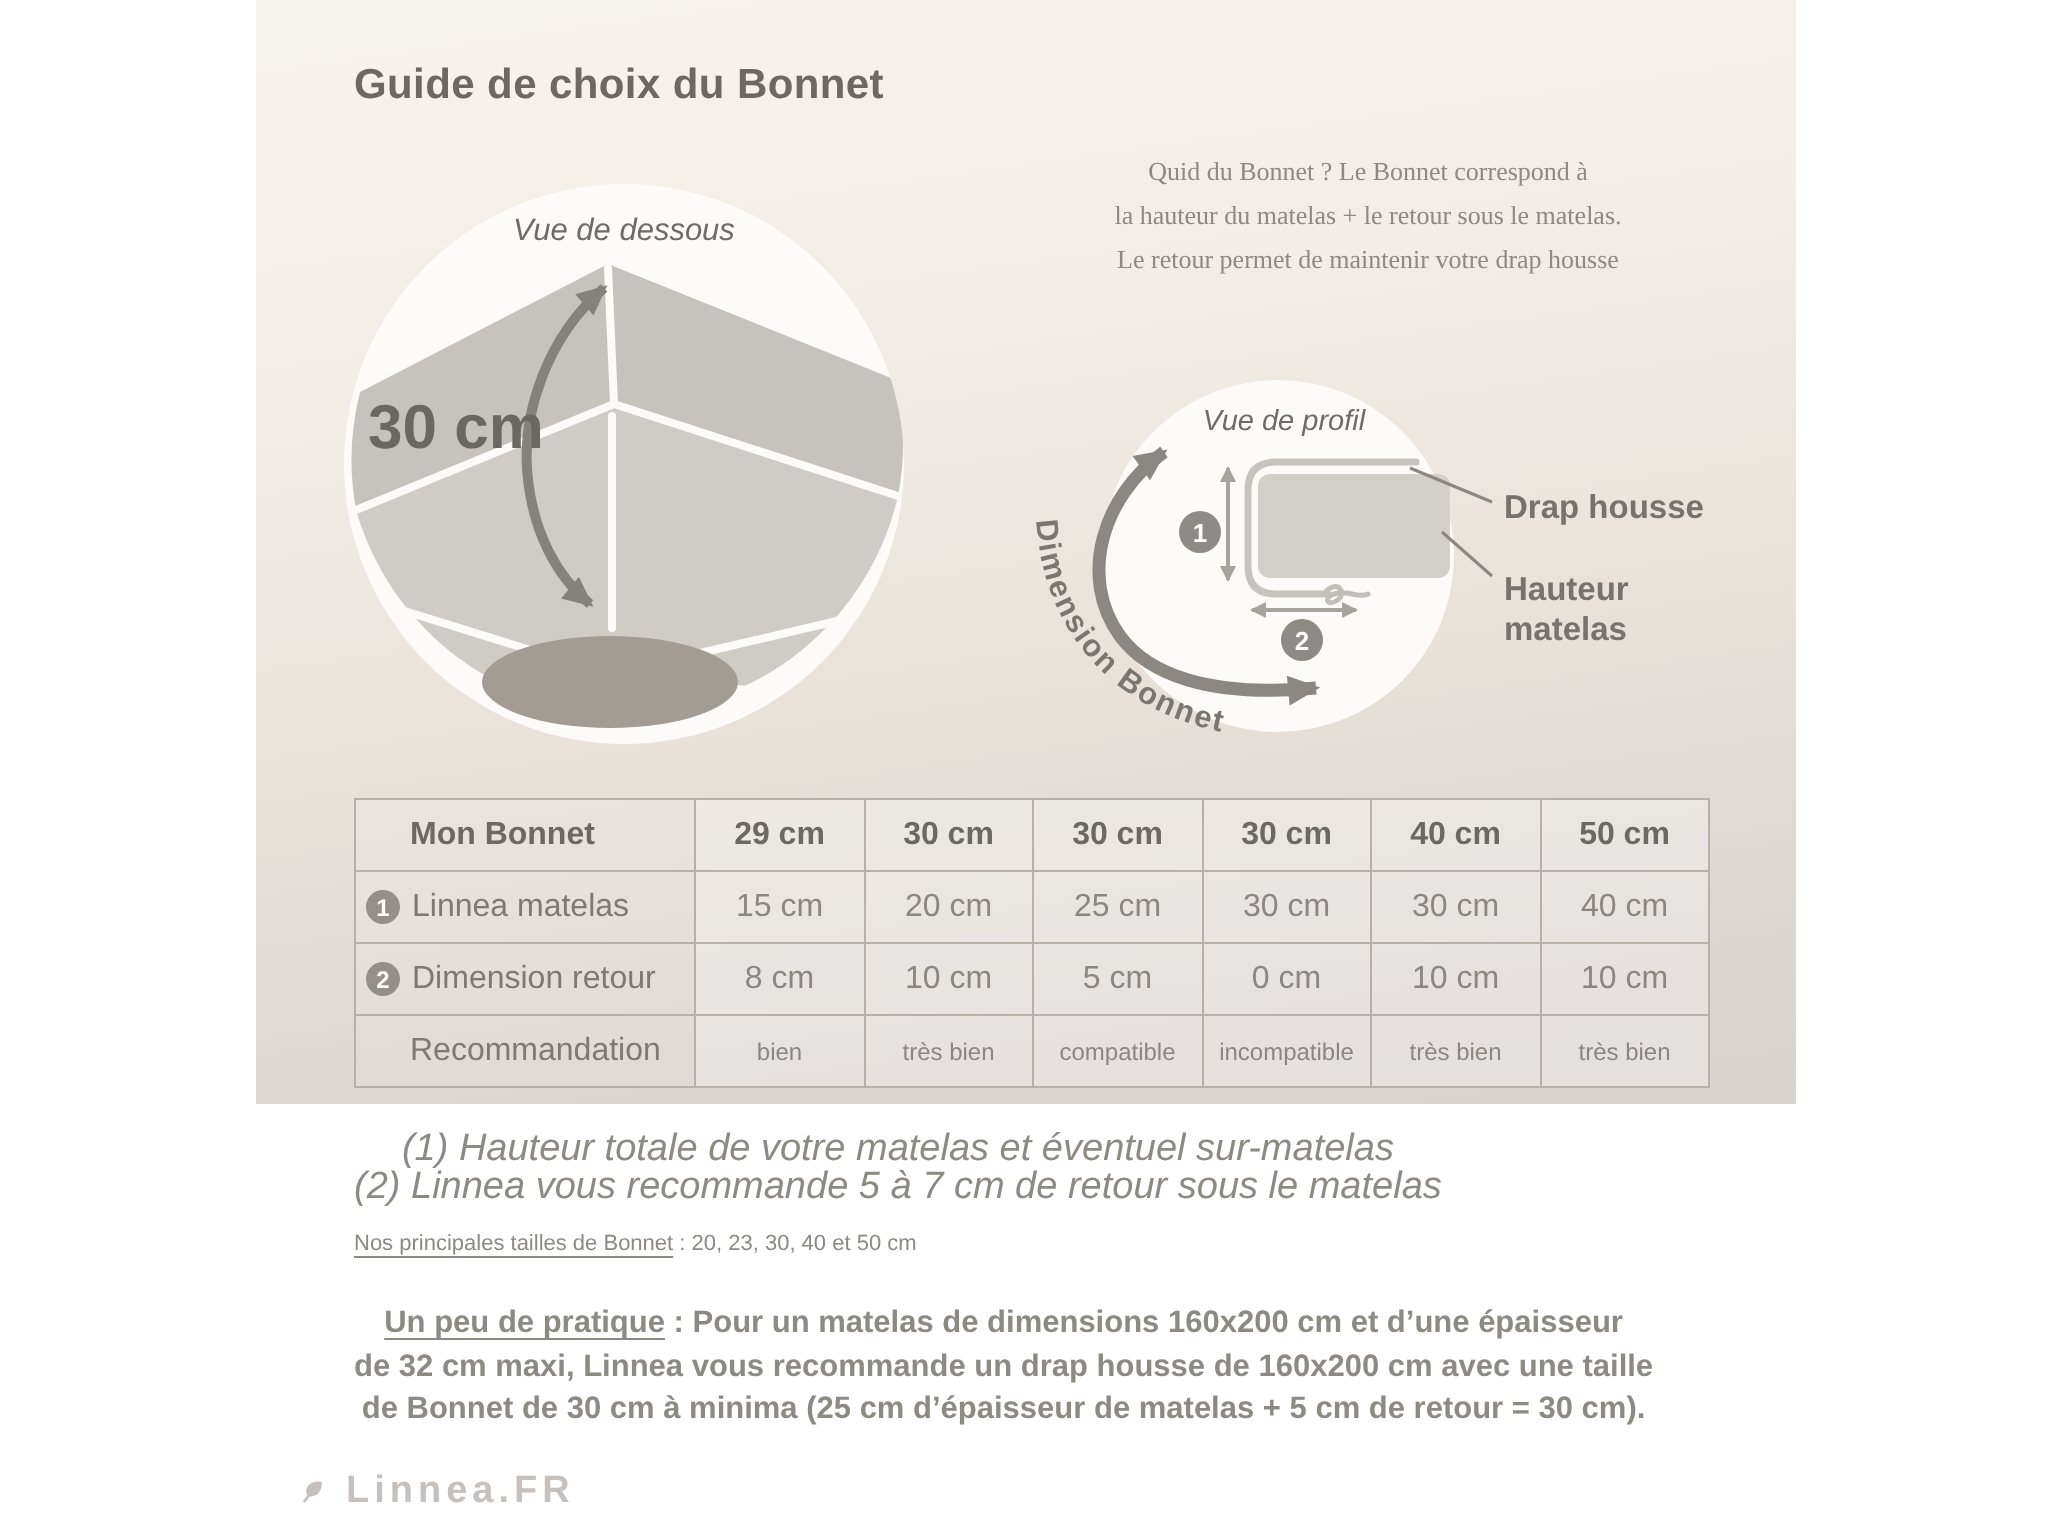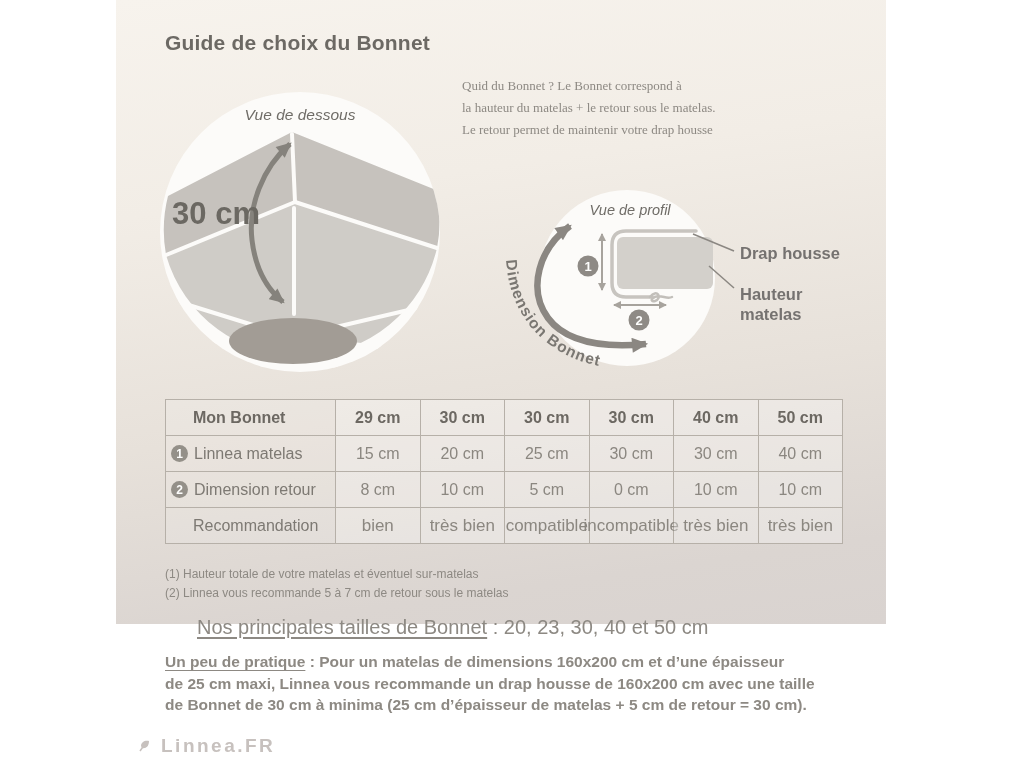--- a/index.html
+++ b/index.html
@@ -1,22 +1,23 @@
 <!DOCTYPE html>
 <html><head>
 <meta charset="utf-8">
 <style>
   html,body{margin:0;padding:0;}
   body{
     width:1024px;height:768px;position:relative;background:#ffffff;
     font-family:"Liberation Sans", sans-serif;overflow:hidden;
   }
   .page{
-    position:absolute;left:116px;top:0;width:770px;height:624px;
+    position:absolute;left:128px;top:0;width:770px;height:552px;
     background:linear-gradient(172deg,#f7f3ed 0%,#f2ede6 30%,#e7e1da 62%,#dbd5d1 88%,#d9d3d0 100%);
+    text-align:center;
   }
   .abs{position:absolute;}
   .title{
     left:49px;top:31px;font-size:21px;font-weight:bold;color:#6c6964;letter-spacing:.2px;
   }
   .intro{left:346px;top:75px;width:420px;font-size:13px;line-height:22px;color:#8d8983;font-family:Liberation Serif, serif;}
   .intro div{white-space:nowrap;}
   svg.diagram-layer{position:absolute;left:0;top:0;}
   
   .bonnet-table{
@@ -30,28 +31,28 @@
     background:rgba(255,255,255,0.30);
     display:flex;align-items:center;justify-content:center;
     font-size:16px;color:#8b8780;
   }
   .cell.lbl{
     justify-content:flex-start;padding-left:27px;background:rgba(255,255,255,0.12);
     color:#7d7973;
   }
   .cell.lbl.badged{padding-left:5px;}
   .cell.hdr{font-weight:bold;color:#6c6862;}
-  .cell.reco{font-size:17px;}
+  .cell.reco{font-size:12px;}
   .tbadge{
     width:17px;height:17px;border-radius:50%;background:#949089;color:#fdfdfc;
     font-size:12px;font-weight:bold;display:inline-flex;align-items:center;justify-content:center;
     margin-right:6px;flex:0 0 17px;
   }
-  .footnotes{left:49px;top:565px;font-size:12px;line-height:19px;color:#8d8983;}
-  .sizes-line{left:49px;top:616px;font-size:20px;color:#8d8983;margin-left:32px;}
+  .footnotes{left:49px;top:565px;font-size:19px;line-height:19px;color:#8d8983;font-style:italic;}
+  .sizes-line{left:49px;top:616px;font-size:11px;color:#8d8983;}
   .practice{left:49px;top:651px;font-size:15.5px;line-height:21.5px;color:#8d8983;}
   .practice div{white-space:nowrap;font-weight:bold;}
   .u{text-decoration:underline;text-underline-offset:3px;}
   .logo{
     left:20px;top:735px;display:flex;align-items:center;gap:7px;
     color:#c7c1be;font-size:19px;letter-spacing:2.5px;font-weight:bold;
   }
 </style>
 </head>
 <body>
@@ -187,21 +188,21 @@
   </div>
 
   <div class="abs sizes-line">
     <span class="u">Nos principales tailles de Bonnet</span><span> : 20, 23, 30, 40 et 50 cm</span>
   </div>
 
   <div class="abs practice">
     <div>
       <span class="u">Un peu de pratique</span><span> : Pour un matelas de dimensions 160x200 cm et d’une épaisseur</span>
     </div>
-    <div>de 25 cm maxi, Linnea vous recommande un drap housse de 160x200 cm avec une taille</div>
+    <div>de 32 cm maxi, Linnea vous recommande un drap housse de 160x200 cm avec une taille</div>
     <div>de Bonnet de 30 cm à minima (25 cm d’épaisseur de matelas + 5 cm de retour = 30 cm).</div>
   </div>
 
   <div class="abs logo">
     <svg width="18" height="18" viewBox="0 0 18 18">
       <path d="M5,9 C5,5 9,3 13,4 C13,9 10,12 6,11 Z" fill="#c7c1be"></path>
       <line x1="4" y1="14" x2="9" y2="7" stroke="#c7c1be" stroke-width="1.5"></line>
     </svg>
     <span>Linnea.FR</span>
   </div>

